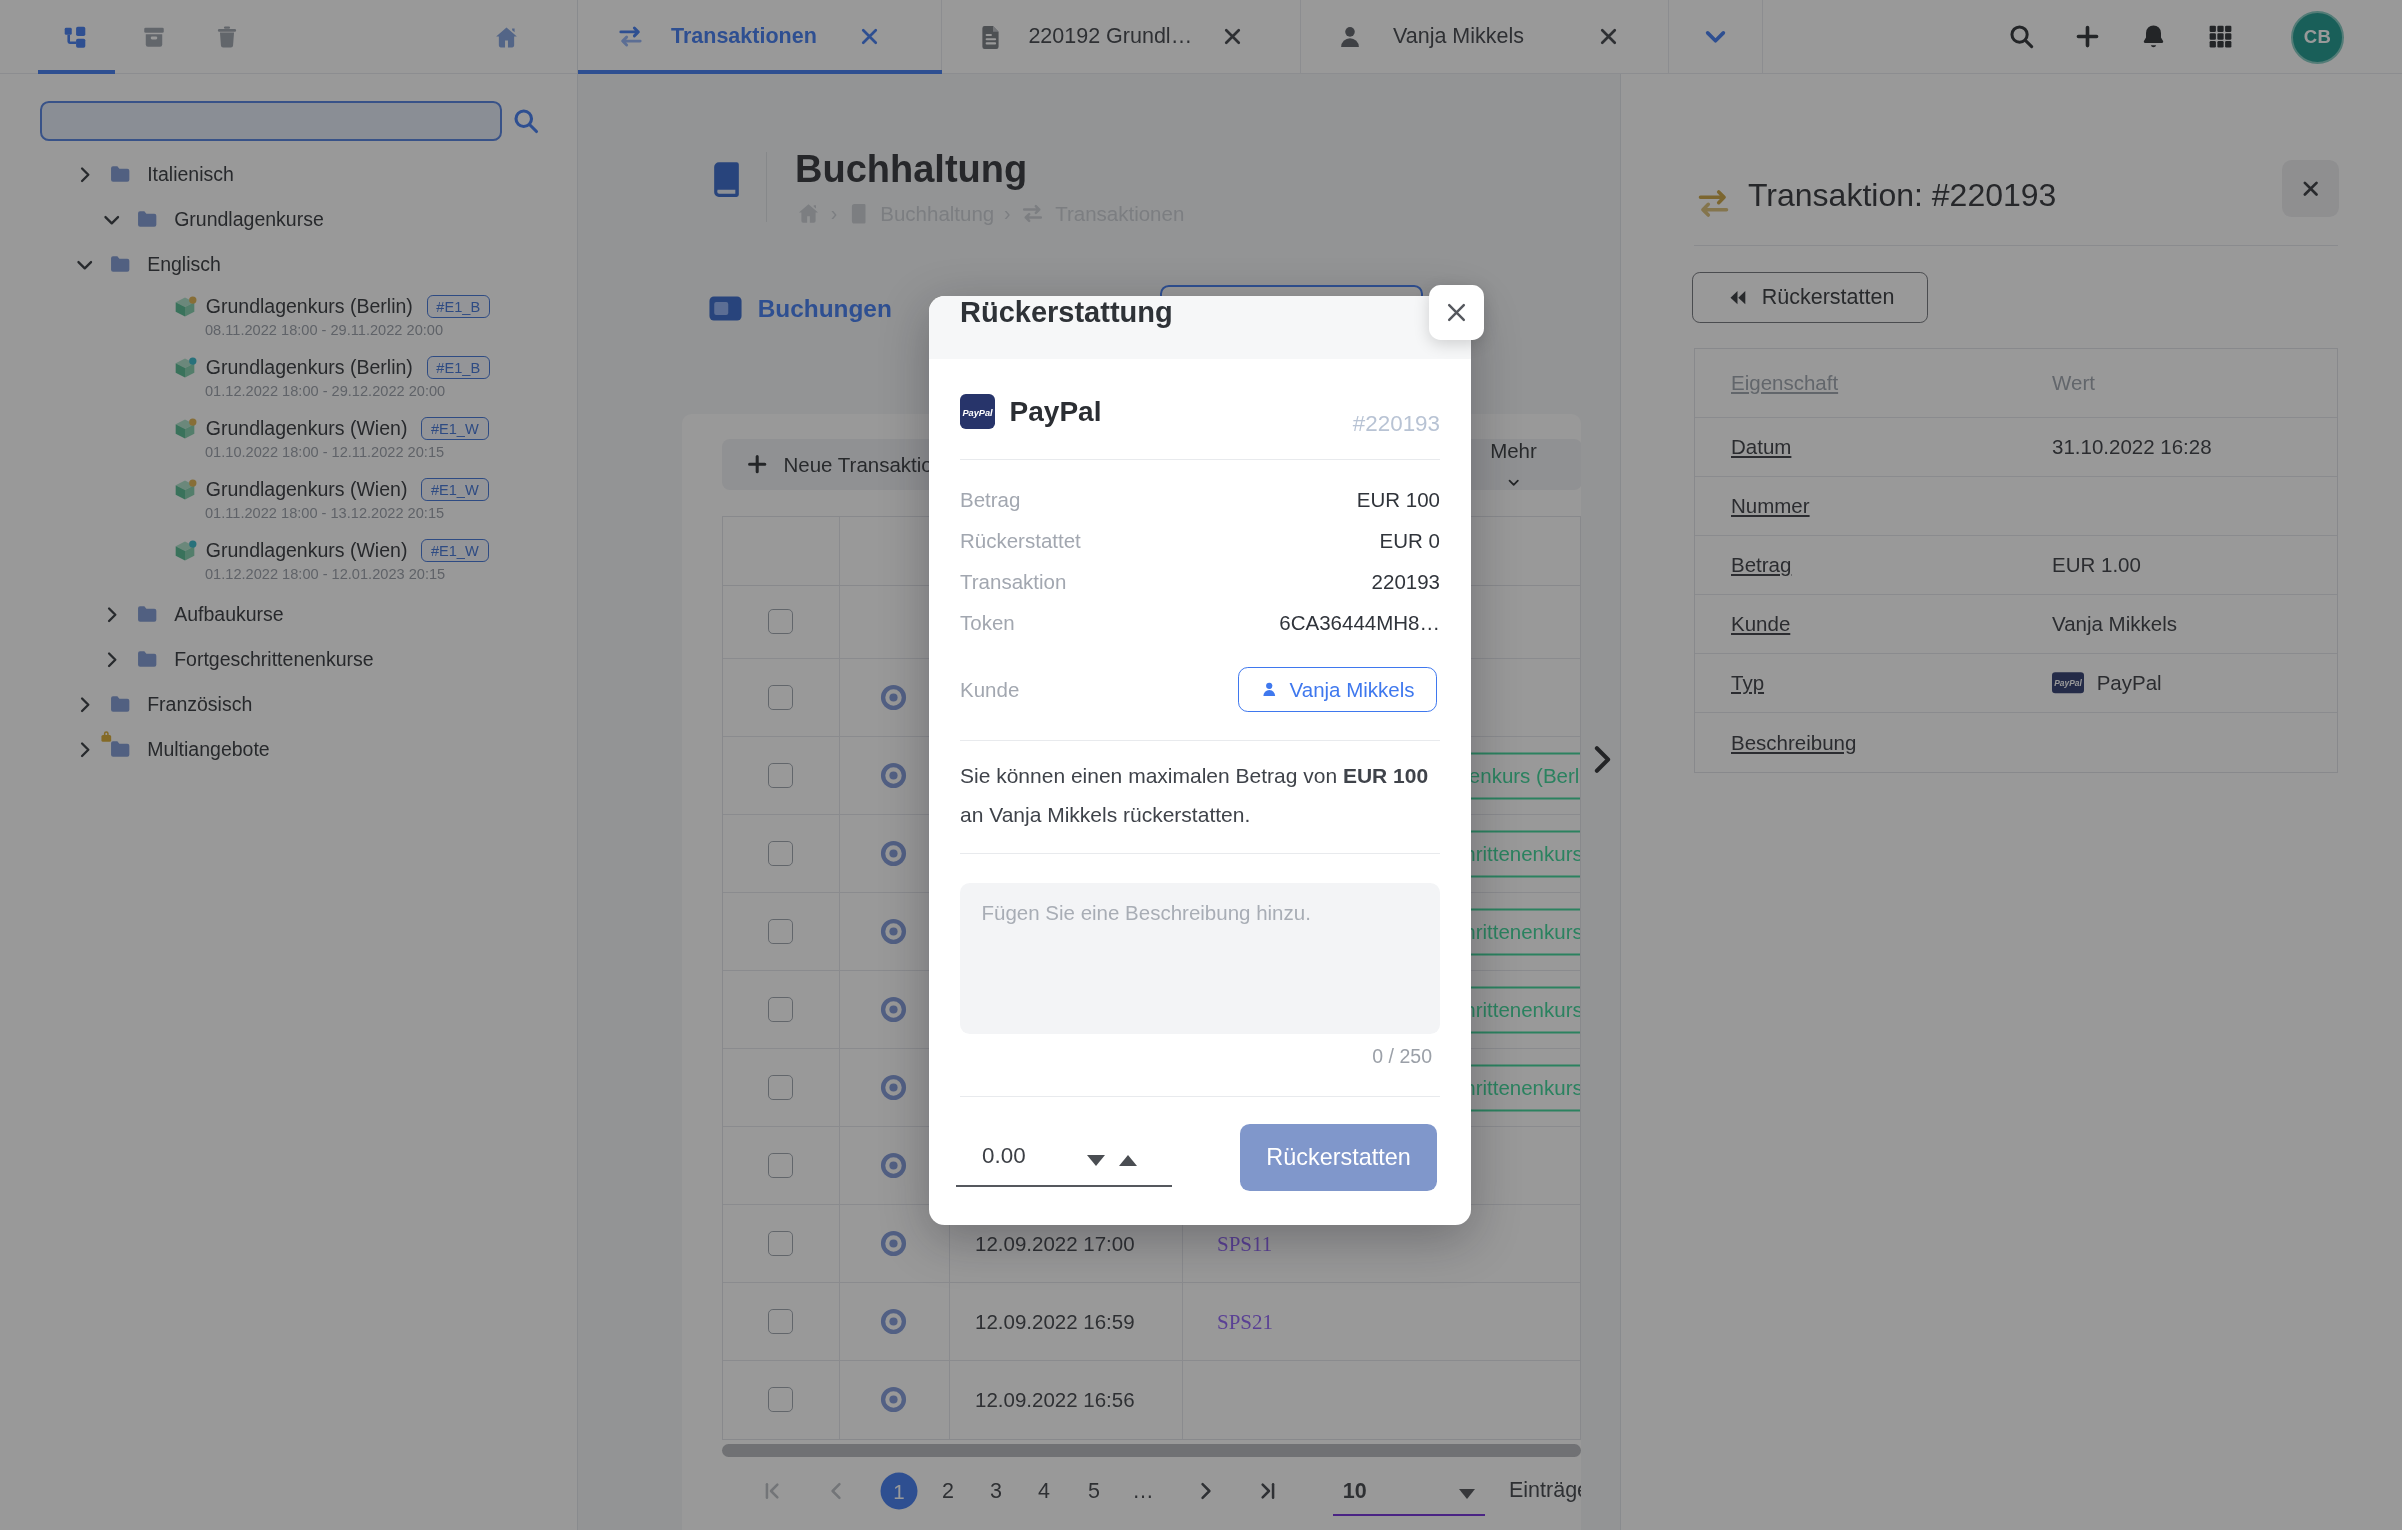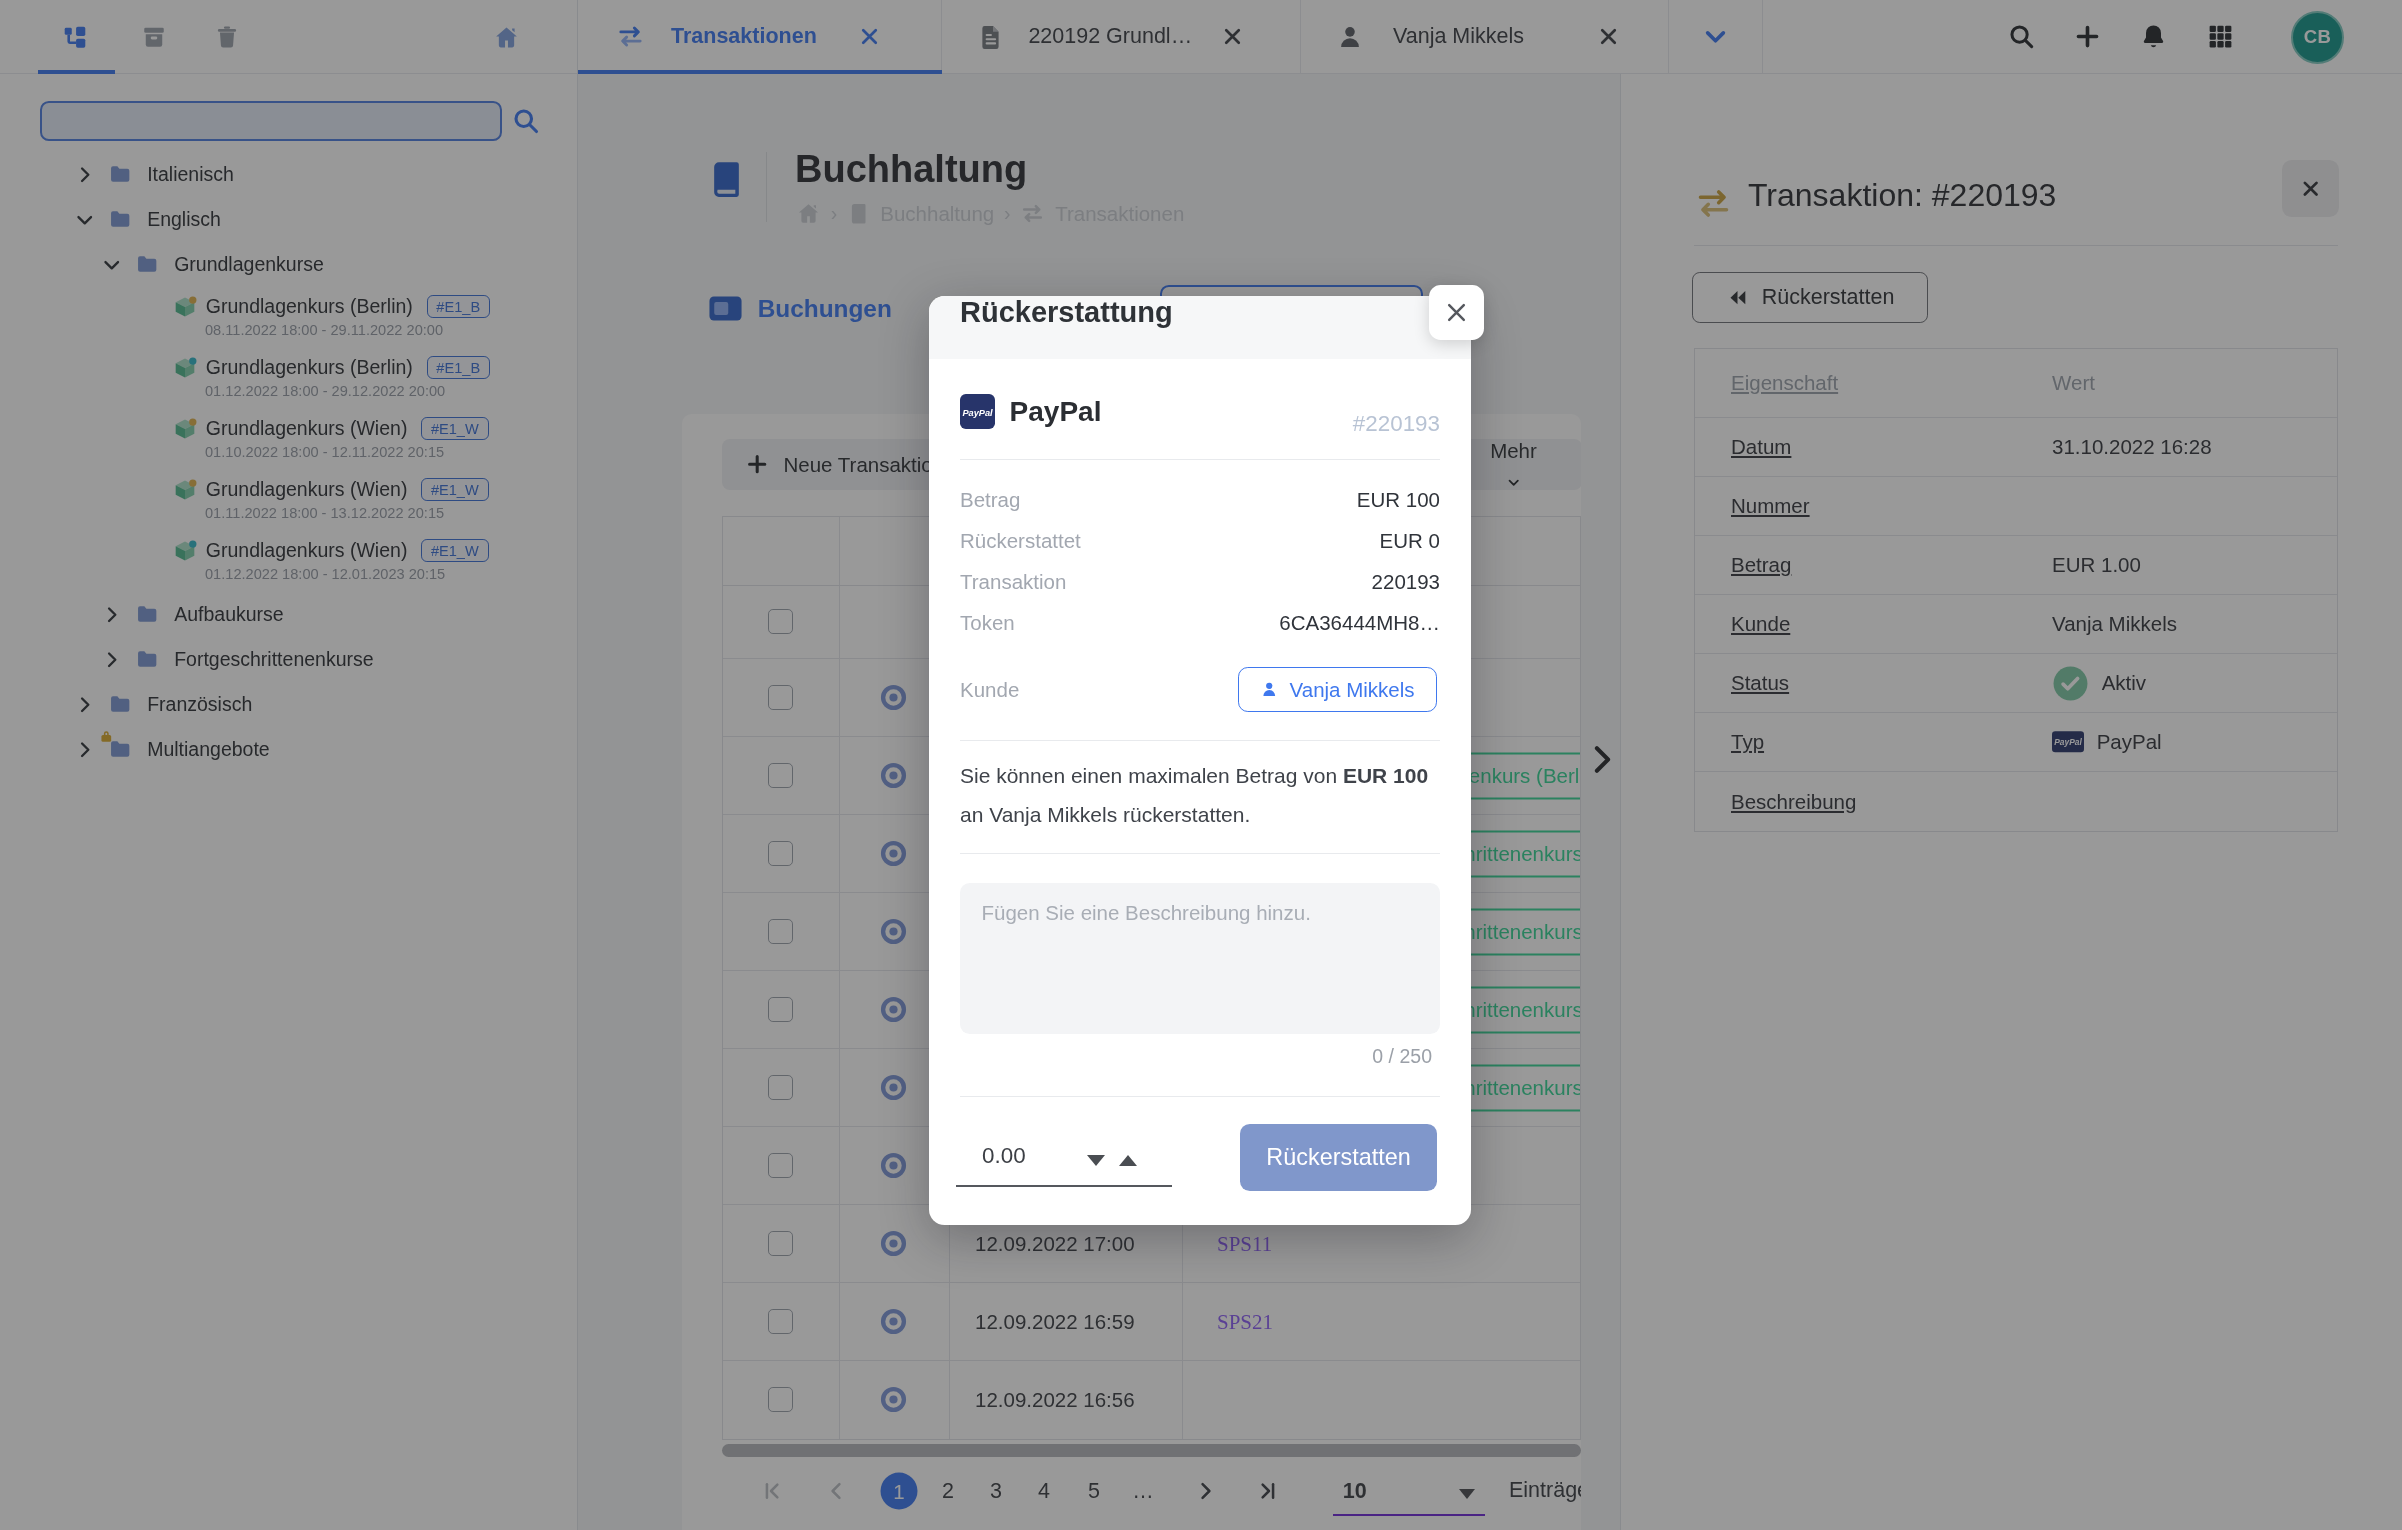--- a/index.html
+++ b/index.html
@@ -174,45 +174,45 @@
               <path d="M9 5l7 7-7 7"></path>
             </svg>
           </span>
         <span class="ticon">
             <svg width="24.4" height="24.4" viewBox="0 0 24 24" fill="#7b97d2">
               <path d="M3 6.2a1.9 1.9 0 0 1 1.9-1.9h4.3l2 2.3H19a2 2 0 0 1 2 2v8.9a2 2 0 0 1-2 2H5a2 2 0 0 1-2-2z"></path>
             </svg>
           </span>
         <span class="tlabel">Italienisch</span>
       </div>
+      <div class="trow pad2">
+        <span class="chev">
+            <svg width="21.5" height="21.5" viewBox="0 0 24 24" fill="none" stroke="#2e3238" stroke-width="2.6" stroke-linecap="round" stroke-linejoin="round">
+              <path d="M5 9l7 7 7-7"></path>
+            </svg>
+          </span>
+        <span class="ticon">
+            <svg width="24.4" height="24.4" viewBox="0 0 24 24" fill="#7b97d2">
+              <path d="M3 6.2a1.9 1.9 0 0 1 1.9-1.9h4.3l2 2.3H19a2 2 0 0 1 2 2v8.9a2 2 0 0 1-2 2H5a2 2 0 0 1-2-2z"></path>
+            </svg>
+          </span>
+        <span class="tlabel">Grundlagenkurse</span>
+      </div>
       <div class="trow pad1">
         <span class="chev">
             <svg width="21.5" height="21.5" viewBox="0 0 24 24" fill="none" stroke="#2e3238" stroke-width="2.6" stroke-linecap="round" stroke-linejoin="round">
               <path d="M5 9l7 7 7-7"></path>
             </svg>
           </span>
         <span class="ticon">
             <svg width="24.4" height="24.4" viewBox="0 0 24 24" fill="#7b97d2">
               <path d="M3 6.2a1.9 1.9 0 0 1 1.9-1.9h4.3l2 2.3H19a2 2 0 0 1 2 2v8.9a2 2 0 0 1-2 2H5a2 2 0 0 1-2-2z"></path>
             </svg>
           </span>
         <span class="tlabel">Englisch</span>
-      </div>
-      <div class="trow pad2">
-        <span class="chev">
-            <svg width="21.5" height="21.5" viewBox="0 0 24 24" fill="none" stroke="#2e3238" stroke-width="2.6" stroke-linecap="round" stroke-linejoin="round">
-              <path d="M5 9l7 7 7-7"></path>
-            </svg>
-          </span>
-        <span class="ticon">
-            <svg width="24.4" height="24.4" viewBox="0 0 24 24" fill="#7b97d2">
-              <path d="M3 6.2a1.9 1.9 0 0 1 1.9-1.9h4.3l2 2.3H19a2 2 0 0 1 2 2v8.9a2 2 0 0 1-2 2H5a2 2 0 0 1-2-2z"></path>
-            </svg>
-          </span>
-        <span class="tlabel">Grundlagenkurse</span>
       </div>
 
       <div class="course">
         <div class="cline">
           <span>
               <svg width="26" height="26" viewBox="0 0 24 24">
                 <polygon points="12,3.2 20.6,7.6 12,12 3.4,7.6" fill="#aadfc8"></polygon>
                 <polygon points="3.4,7.6 12,12 12,20.8 3.4,16.4" fill="#4eb88c"></polygon>
                 <polygon points="20.6,7.6 12,12 12,20.8 20.6,16.4" fill="#7fcdab"></polygon>
                 <circle cx="19.2" cy="5.6" r="3.4" fill="#deb04a"></circle>
@@ -756,32 +756,20 @@
       </div>
       <div class="rp-row">
         <span class="rp-c1">Betrag</span>
         <span class="rp-c2">EUR 1.00</span>
       </div>
       <div class="rp-row">
         <span class="rp-c1">Kunde</span>
         <span class="rp-c2">Vanja Mikkels</span>
       </div>
       <div class="rp-row">
-        <span class="rp-c1">Status</span>
-        <span class="rp-c2">
-          <span>
-              <svg width="37" height="37" viewBox="0 0 24 24">
-                <circle cx="12" cy="12" r="11" fill="#7cc8a4"></circle>
-                <path d="M7.2 12.4l3 3 6.4-6.6" fill="none" stroke="#fff" stroke-width="2.4" stroke-linecap="round" stroke-linejoin="round"></path>
-              </svg>
-            </span>
-          <span>Aktiv</span>
-        </span>
-      </div>
-      <div class="rp-row">
         <span class="rp-c1">Typ</span>
         <span class="rp-c2">
           <span>
               <svg width="32" height="21.5" viewBox="0 0 40 26" style="font-size:21px">
                 <rect width="40" height="26" rx="4" fill="#27346a"></rect>
                 <text x="20" y="17.5" font-size="10.5" font-style="italic" font-weight="bold" fill="#fff" text-anchor="middle" font-family="Liberation Sans, sans-serif">PayPal</text>
               </svg>
             </span>
           <span>PayPal</span>
         </span>

